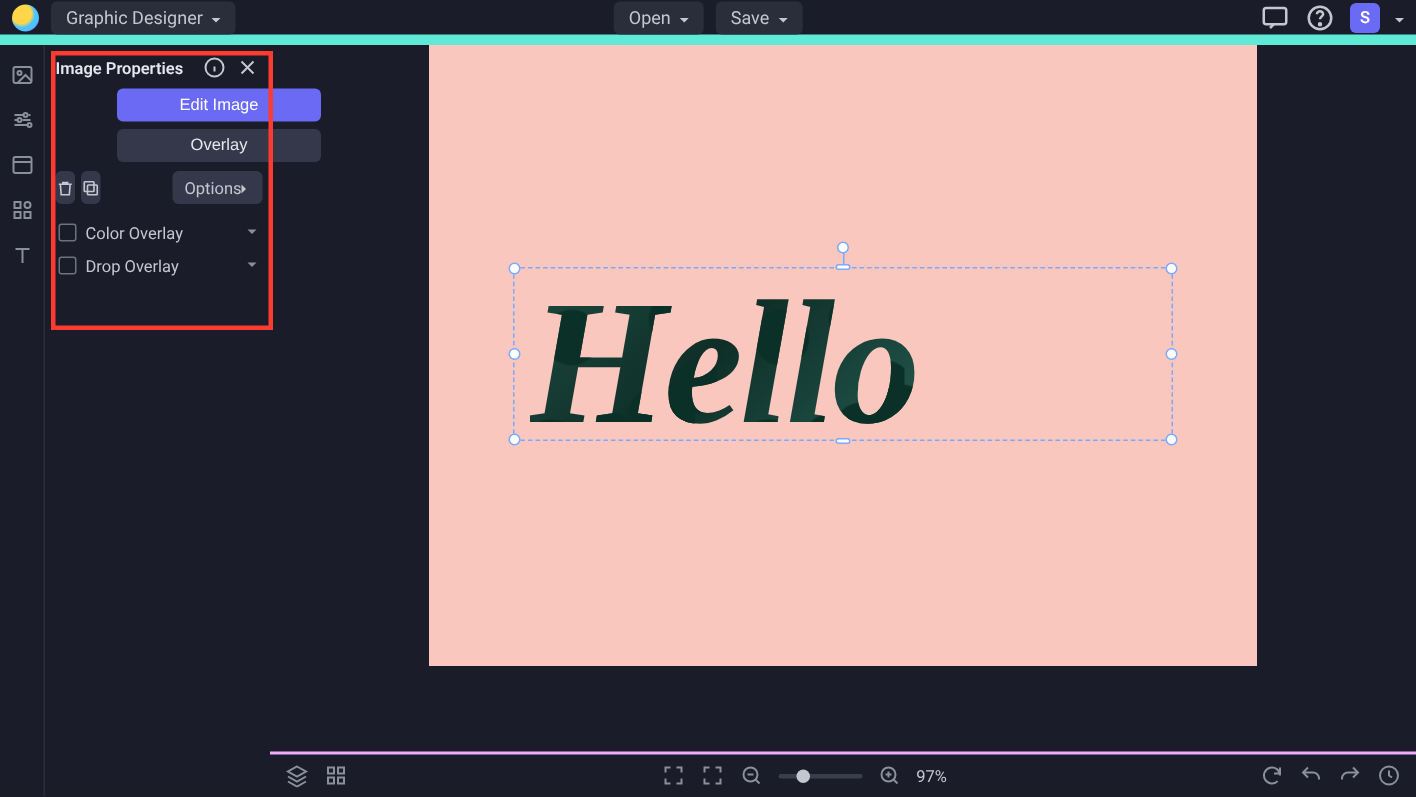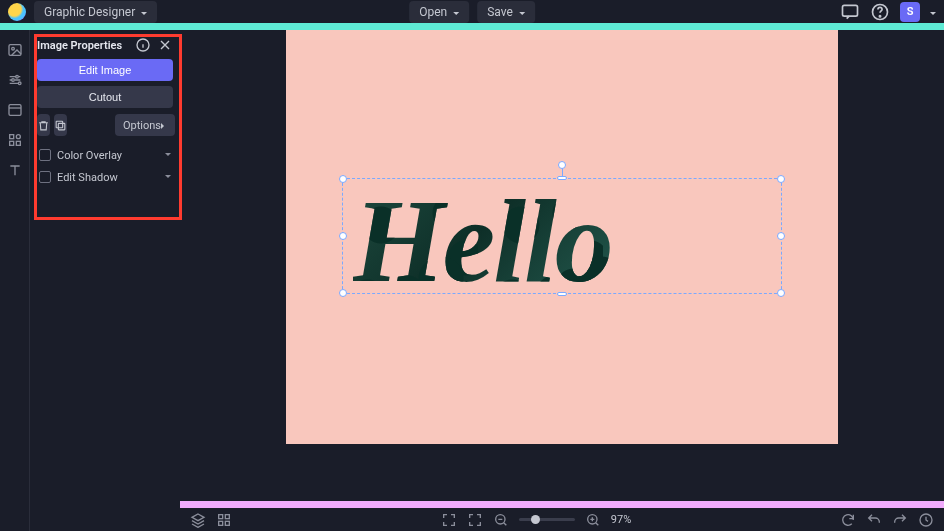--- a/index.html
+++ b/index.html
@@ -56,21 +56,21 @@
     position:absolute; left:34px; top:34px; width:148px; height:186px;
     border:3px solid #ff3b2f; pointer-events:none; z-index:5;
   }
   .panel-header { display:flex; align-items:center; gap:6px; margin-bottom:6px; }
   .panel-title { font-weight:600; color:#e5e7ef; font-size:11px; flex:1; }
   .btn {
     background:#35384a; color:#e5e7ef; border:none; border-radius:4px;
     padding:5px 0; font-size:11px; cursor:pointer; text-align:center;
   }
   .btn.primary { background:#6a6af5; color:#fff; }
-  .btn.full { width:100%; display:block; margin-bottom:5px; }
+  .btn.full { width:100%; display:block; margin-bottom:5px;margin-left:41px; }
   .btn-row { display:flex; gap:5px; margin-bottom:5px; }
   .btn-row .btn { flex:1; }
   .options-row { display:flex; align-items:center; gap:4px; margin:6px 0 8px 0; }
   .sq { width:22px; height:22px; background:#35384a; border-radius:4px; display:flex; align-items:center; justify-content:center; cursor:pointer; color:#c4c7d0; }
   .options-btn { flex:1; height:22px; background:#35384a; border-radius:4px; display:flex; align-items:center; justify-content:space-between; padding:0 8px; cursor:pointer; font-size:11px;margin-left:44px; }
   .chev-right::after { content:""; display:inline-block; border:3px solid transparent; border-left-color:#c4c7d0; }
   .prop-row { display:flex; align-items:center; gap:6px; padding:4px 2px; cursor:pointer; }
   .checkbox { width:12px; height:12px; border:1.5px solid #6e7180; border-radius:2px; }
   .prop-label { flex:1; font-size:11px; }
   .chev-down::after { content:""; display:inline-block; border:3px solid transparent; border-top-color:#8b8e9b; }
@@ -121,21 +121,21 @@
     -webkit-background-clip: text;
     background-clip: text;
     white-space: nowrap;
     user-select:none;
   }
 
   
   .bottombar {
     position:absolute; left:180px; right:0; bottom:0; height:30px;
     display:flex; align-items:center; padding:0 10px; gap:10px;
-    border-top:7px solid #f0abfc;
+    border-top:2px solid #f0abfc;
   }
   .bottombar .spacer { flex:1; }
   .bb-group { display:flex; align-items:center; gap:10px; }
   .slider { width:56px; height:3px; background:#3a3d4c; border-radius:2px; position:relative; }
   .slider::after { content:""; position:absolute; left:12px; top:-3px; width:9px; height:9px; background:#c4c7d0; border-radius:50%; }
   .zoom-label { font-size:11px; color:#c4c7d0; }
   .bb-icon { width:16px; height:16px; color:#8b8e9b; cursor:pointer; display:flex; align-items:center; justify-content:center; }
 
   svg { width:100%; height:100%; }
 </style>
@@ -226,21 +226,21 @@
         </svg>
     </div>
     <div class="icon-btn" style="width:16px;height:16px">
       <svg viewBox="0 0 24 24" fill="none" stroke="currentColor" stroke-width="2">
           <path d="M6 6l12 12M18 6L6 18"></path>
         </svg>
     </div>
   </div>
 
   <button class="btn primary full">Edit Image</button>
-  <button class="btn full">Cutout</button>
+  <button class="btn full">Overlay</button>
 
   <div class="options-row">
     <div class="sq">
       <svg viewBox="0 0 24 24" fill="none" stroke="currentColor" stroke-width="2" style="width:13px;height:13px">
           <path d="M4 7h16M9 7V5h6v2M6 7l1 13h10l1-13"></path>
         </svg>
     </div>
     <div class="sq">
       <svg viewBox="0 0 24 24" fill="none" stroke="currentColor" stroke-width="2" style="width:13px;height:13px">
           <rect x="8" y="8" width="12" height="12" rx="1"></rect>
@@ -253,21 +253,21 @@
     </div>
   </div>
 
   <div class="prop-row">
     <span class="checkbox"></span>
     <span class="prop-label">Color Overlay</span>
     <span class="chev-down"></span>
   </div>
   <div class="prop-row">
     <span class="checkbox"></span>
-    <span class="prop-label">Edit Shadow</span>
+    <span class="prop-label">Drop Overlay</span>
     <span class="chev-down"></span>
   </div>
 </div>
 
 <div class="highlight-box"></div>
 
 <div class="canvas-wrap">
   <div class="artboard">
     <div class="selection">
       <div class="rot-line"></div>

